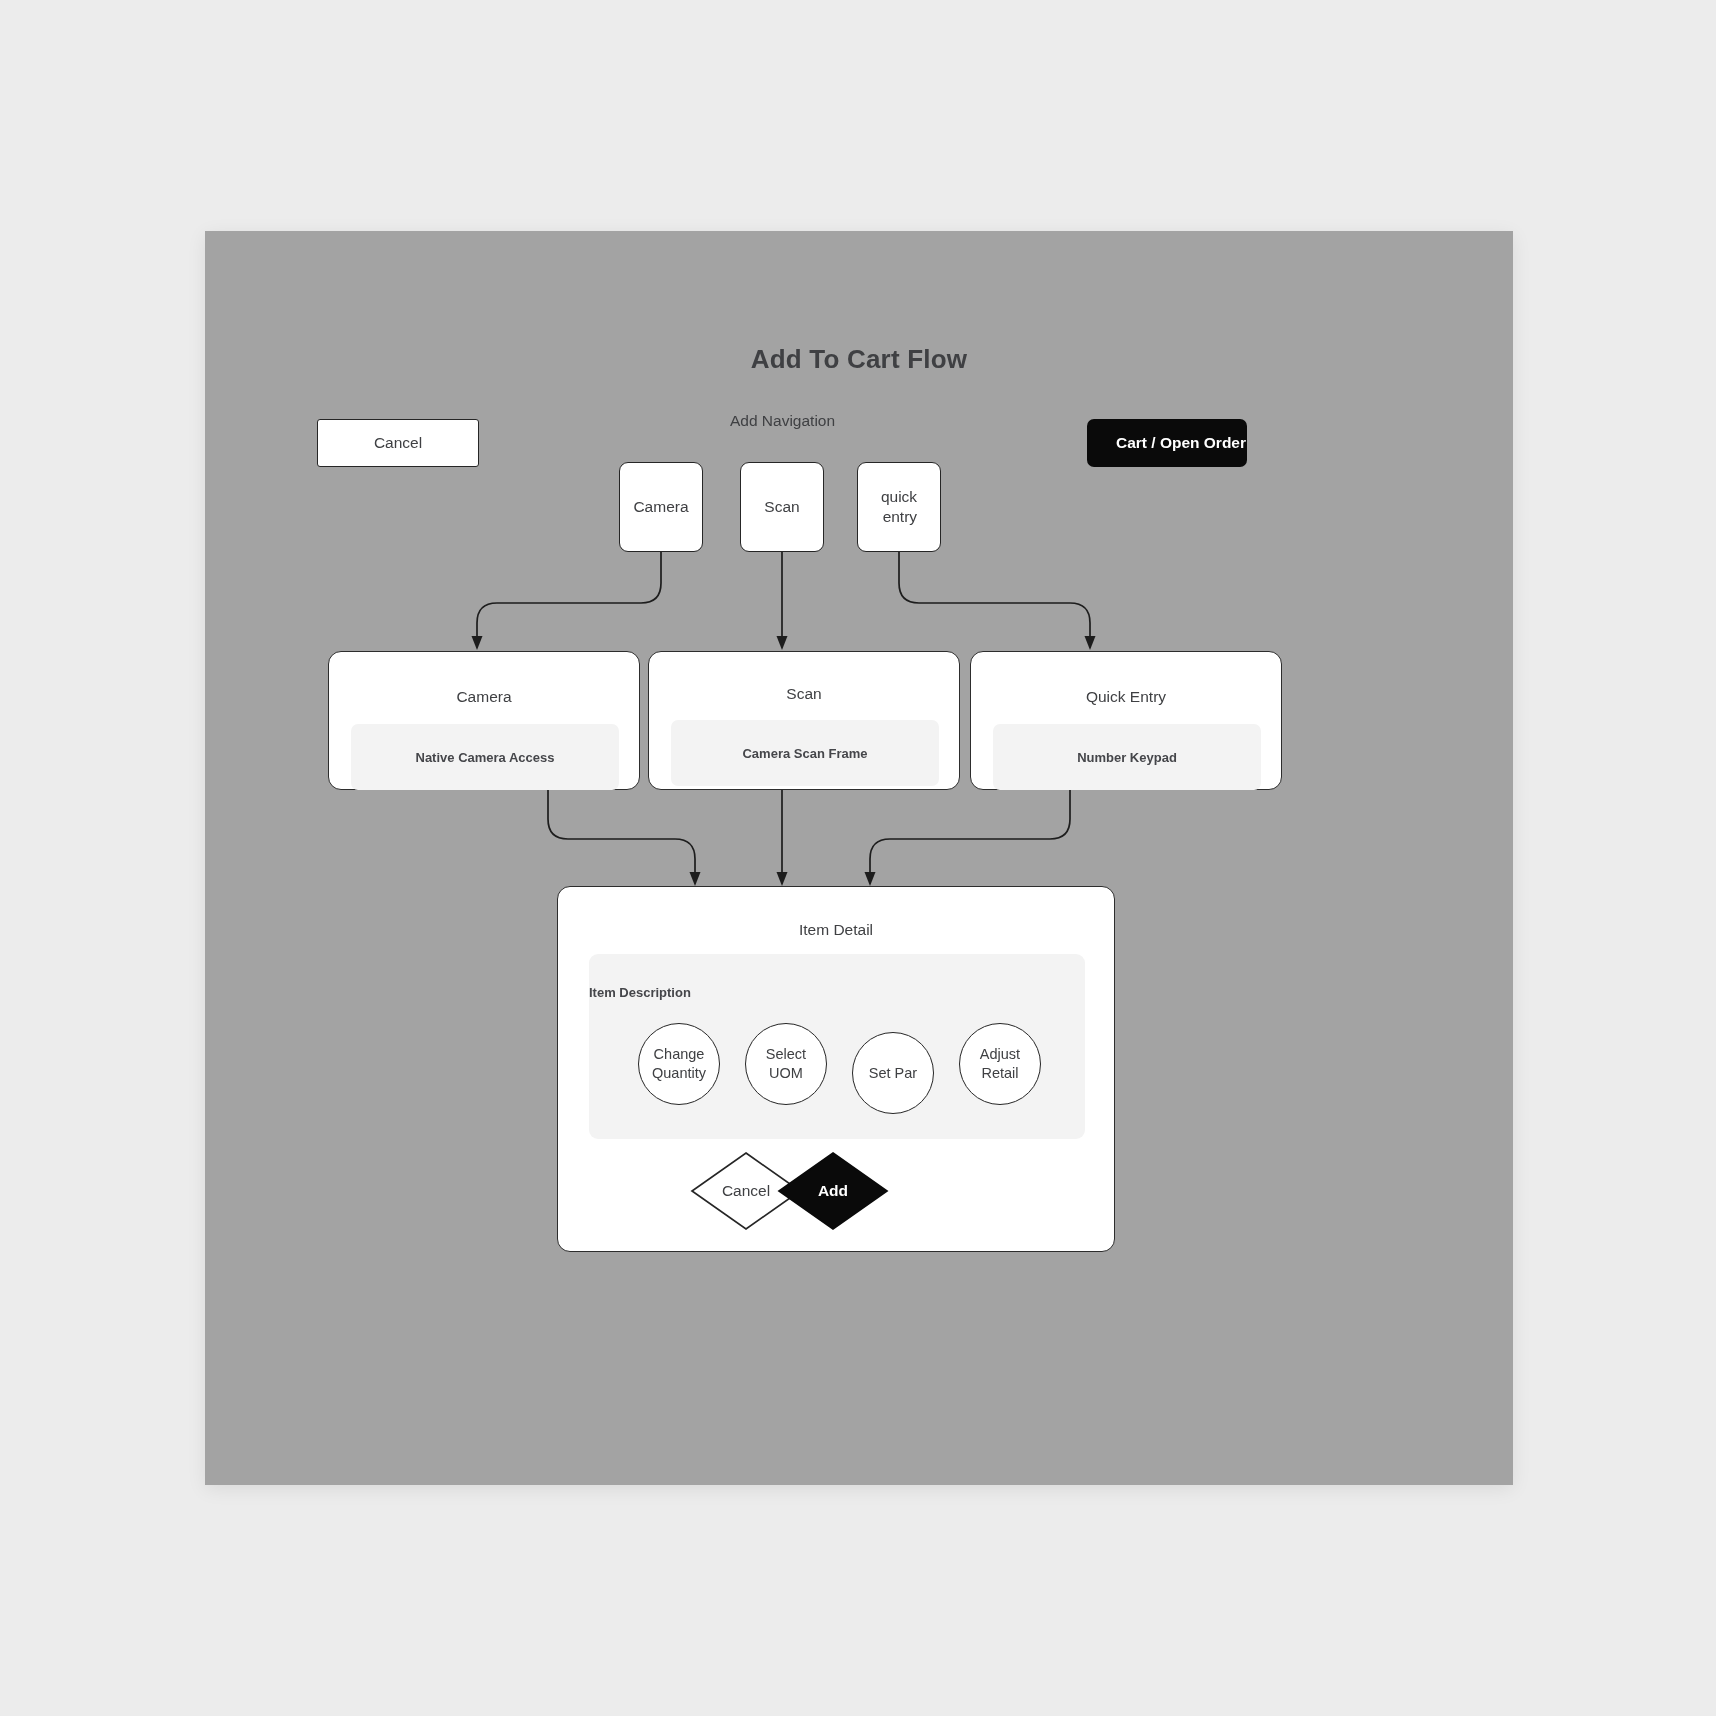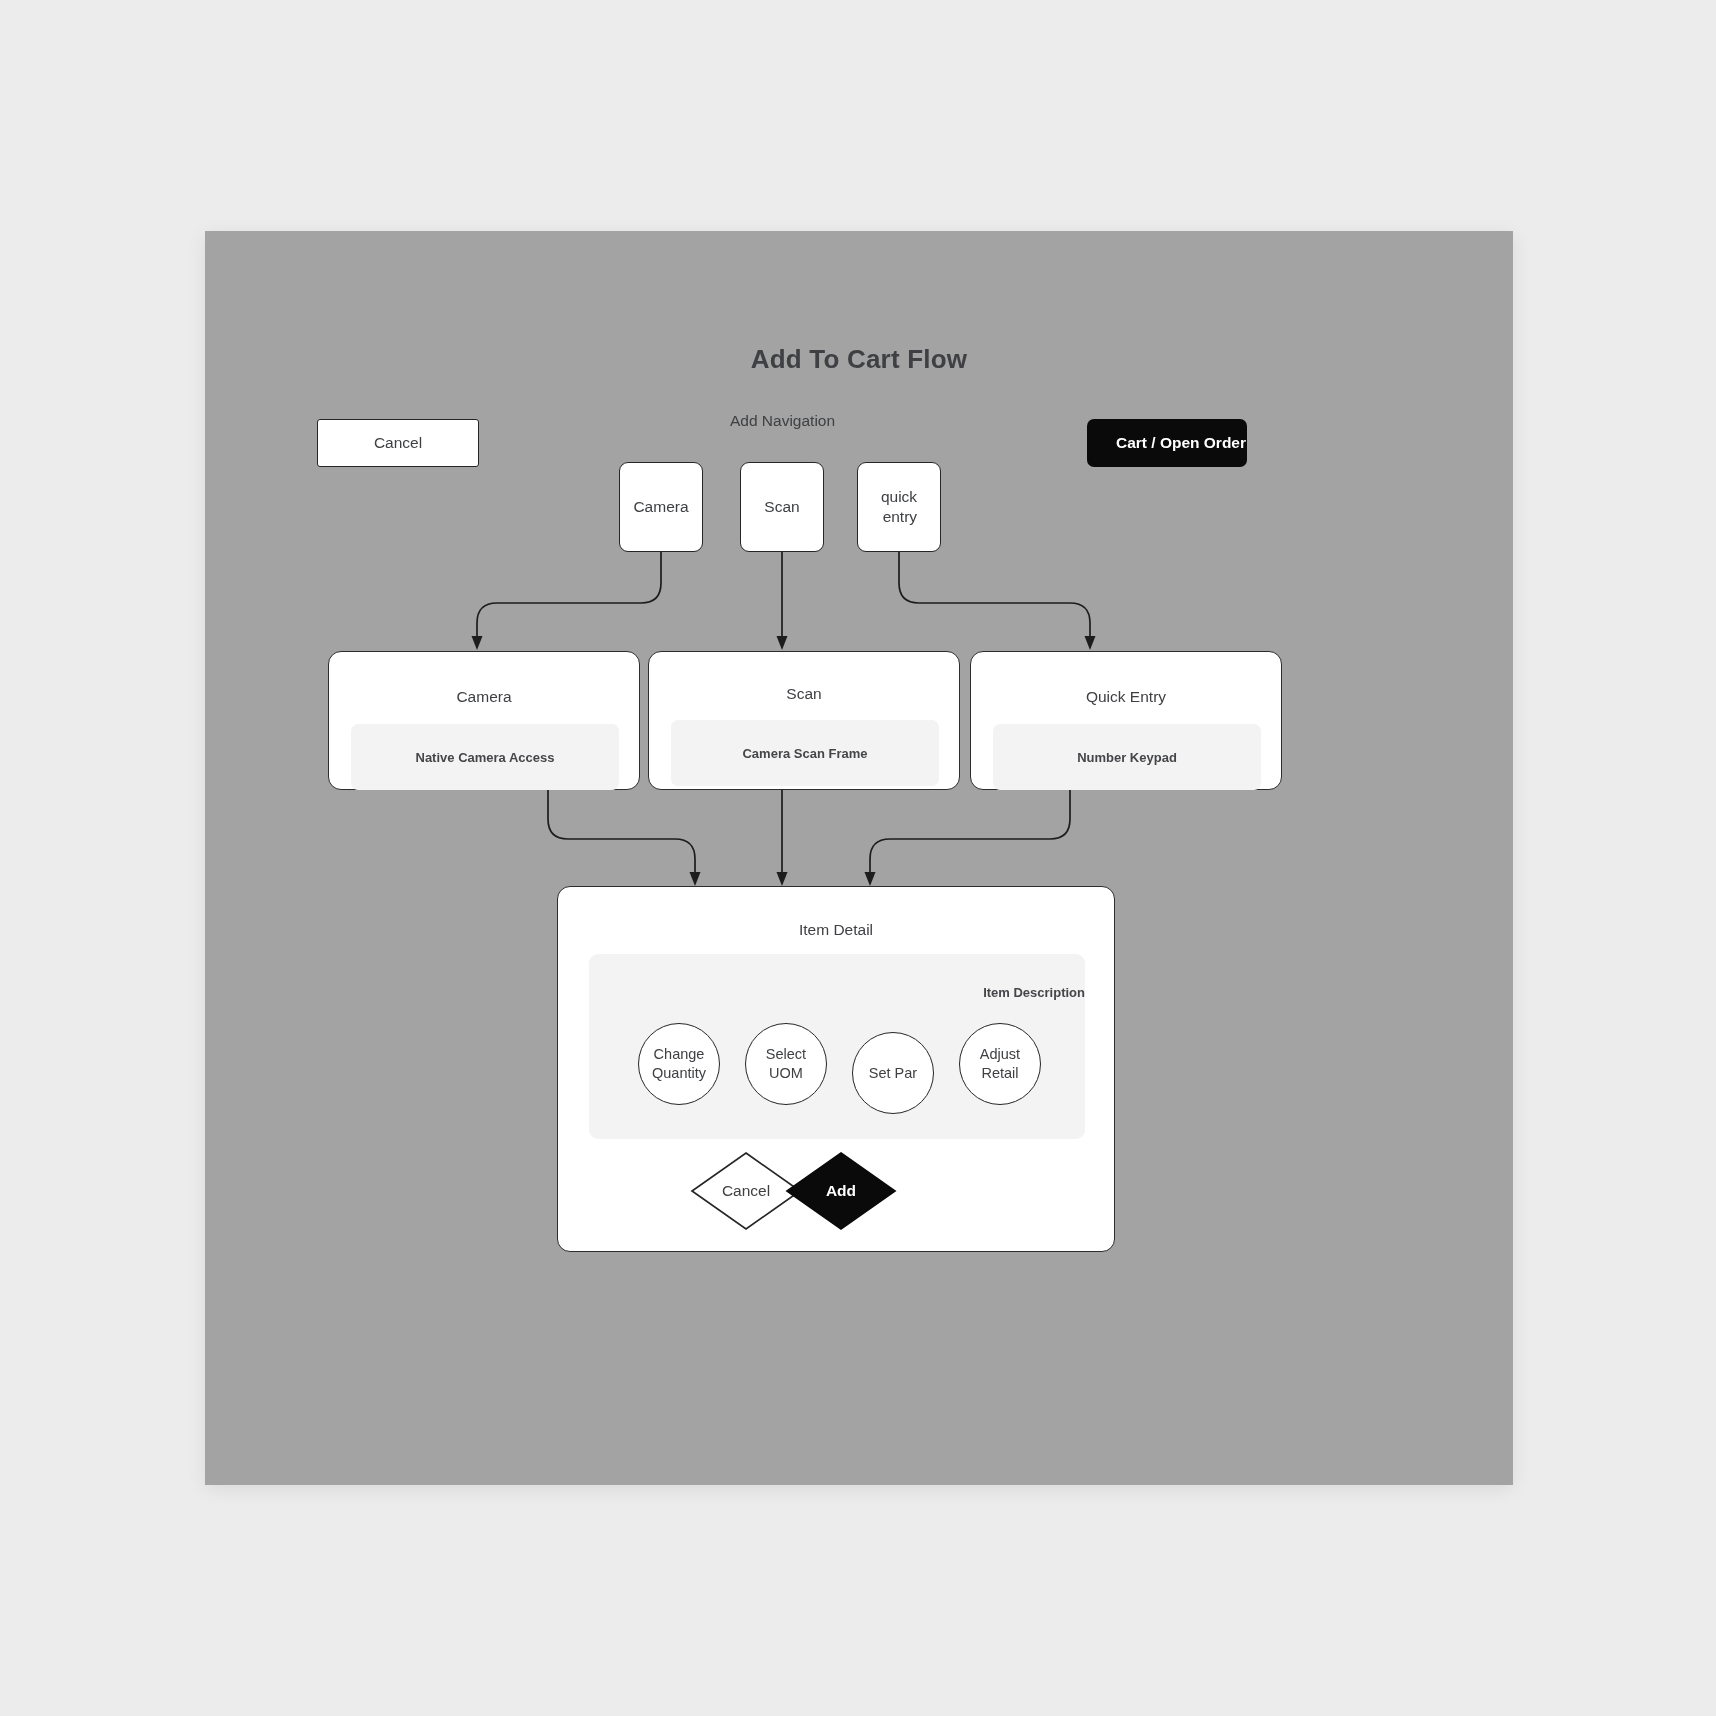--- a/index.html
+++ b/index.html
@@ -104,21 +104,21 @@
     font-size: 13px;
     font-weight: bold;
     color: #45464a;
     white-space: nowrap;
   }
 
   
   .panel-top-label {
     position: absolute;
     left: 0; right: 0;
-    text-align: right;
+    text-align: left;
     font-size: 13px;
     font-weight: bold;
     color: #45464a;
   }
   .circle {
     position: absolute;
     border: 1.7px solid #262626;
     border-radius: 50%;
     background: #fff;
     display: flex;
@@ -250,21 +250,21 @@
         </div>
       </div>
 
       <div class="diamond-wrap" style="left:133px; top:265px; width:110px; height:78px;">
         <svg width="110" height="78" viewBox="0 0 110 78">
           <polygon points="55,1 109,39 55,77 1,39" fill="#ffffff" stroke="#262626" stroke-width="1.7"></polygon>
         </svg>
         <div class="diamond-text">Cancel</div>
       </div>
 
-      <div class="diamond-wrap" style="left:228px; top:265px; width:110px; height:78px;">
+      <div class="diamond-wrap" style="left:220px; top:265px; width:110px; height:78px;">
         <svg width="110" height="78" viewBox="0 0 110 78">
           <polygon points="55,1 109,39 55,77 1,39" fill="#0a0a0a" stroke="#0a0a0a" stroke-width="1.7"></polygon>
         </svg>
         <div class="diamond-text light">Add</div>
       </div>
 
     </div>
 
   </div>
 </div>

